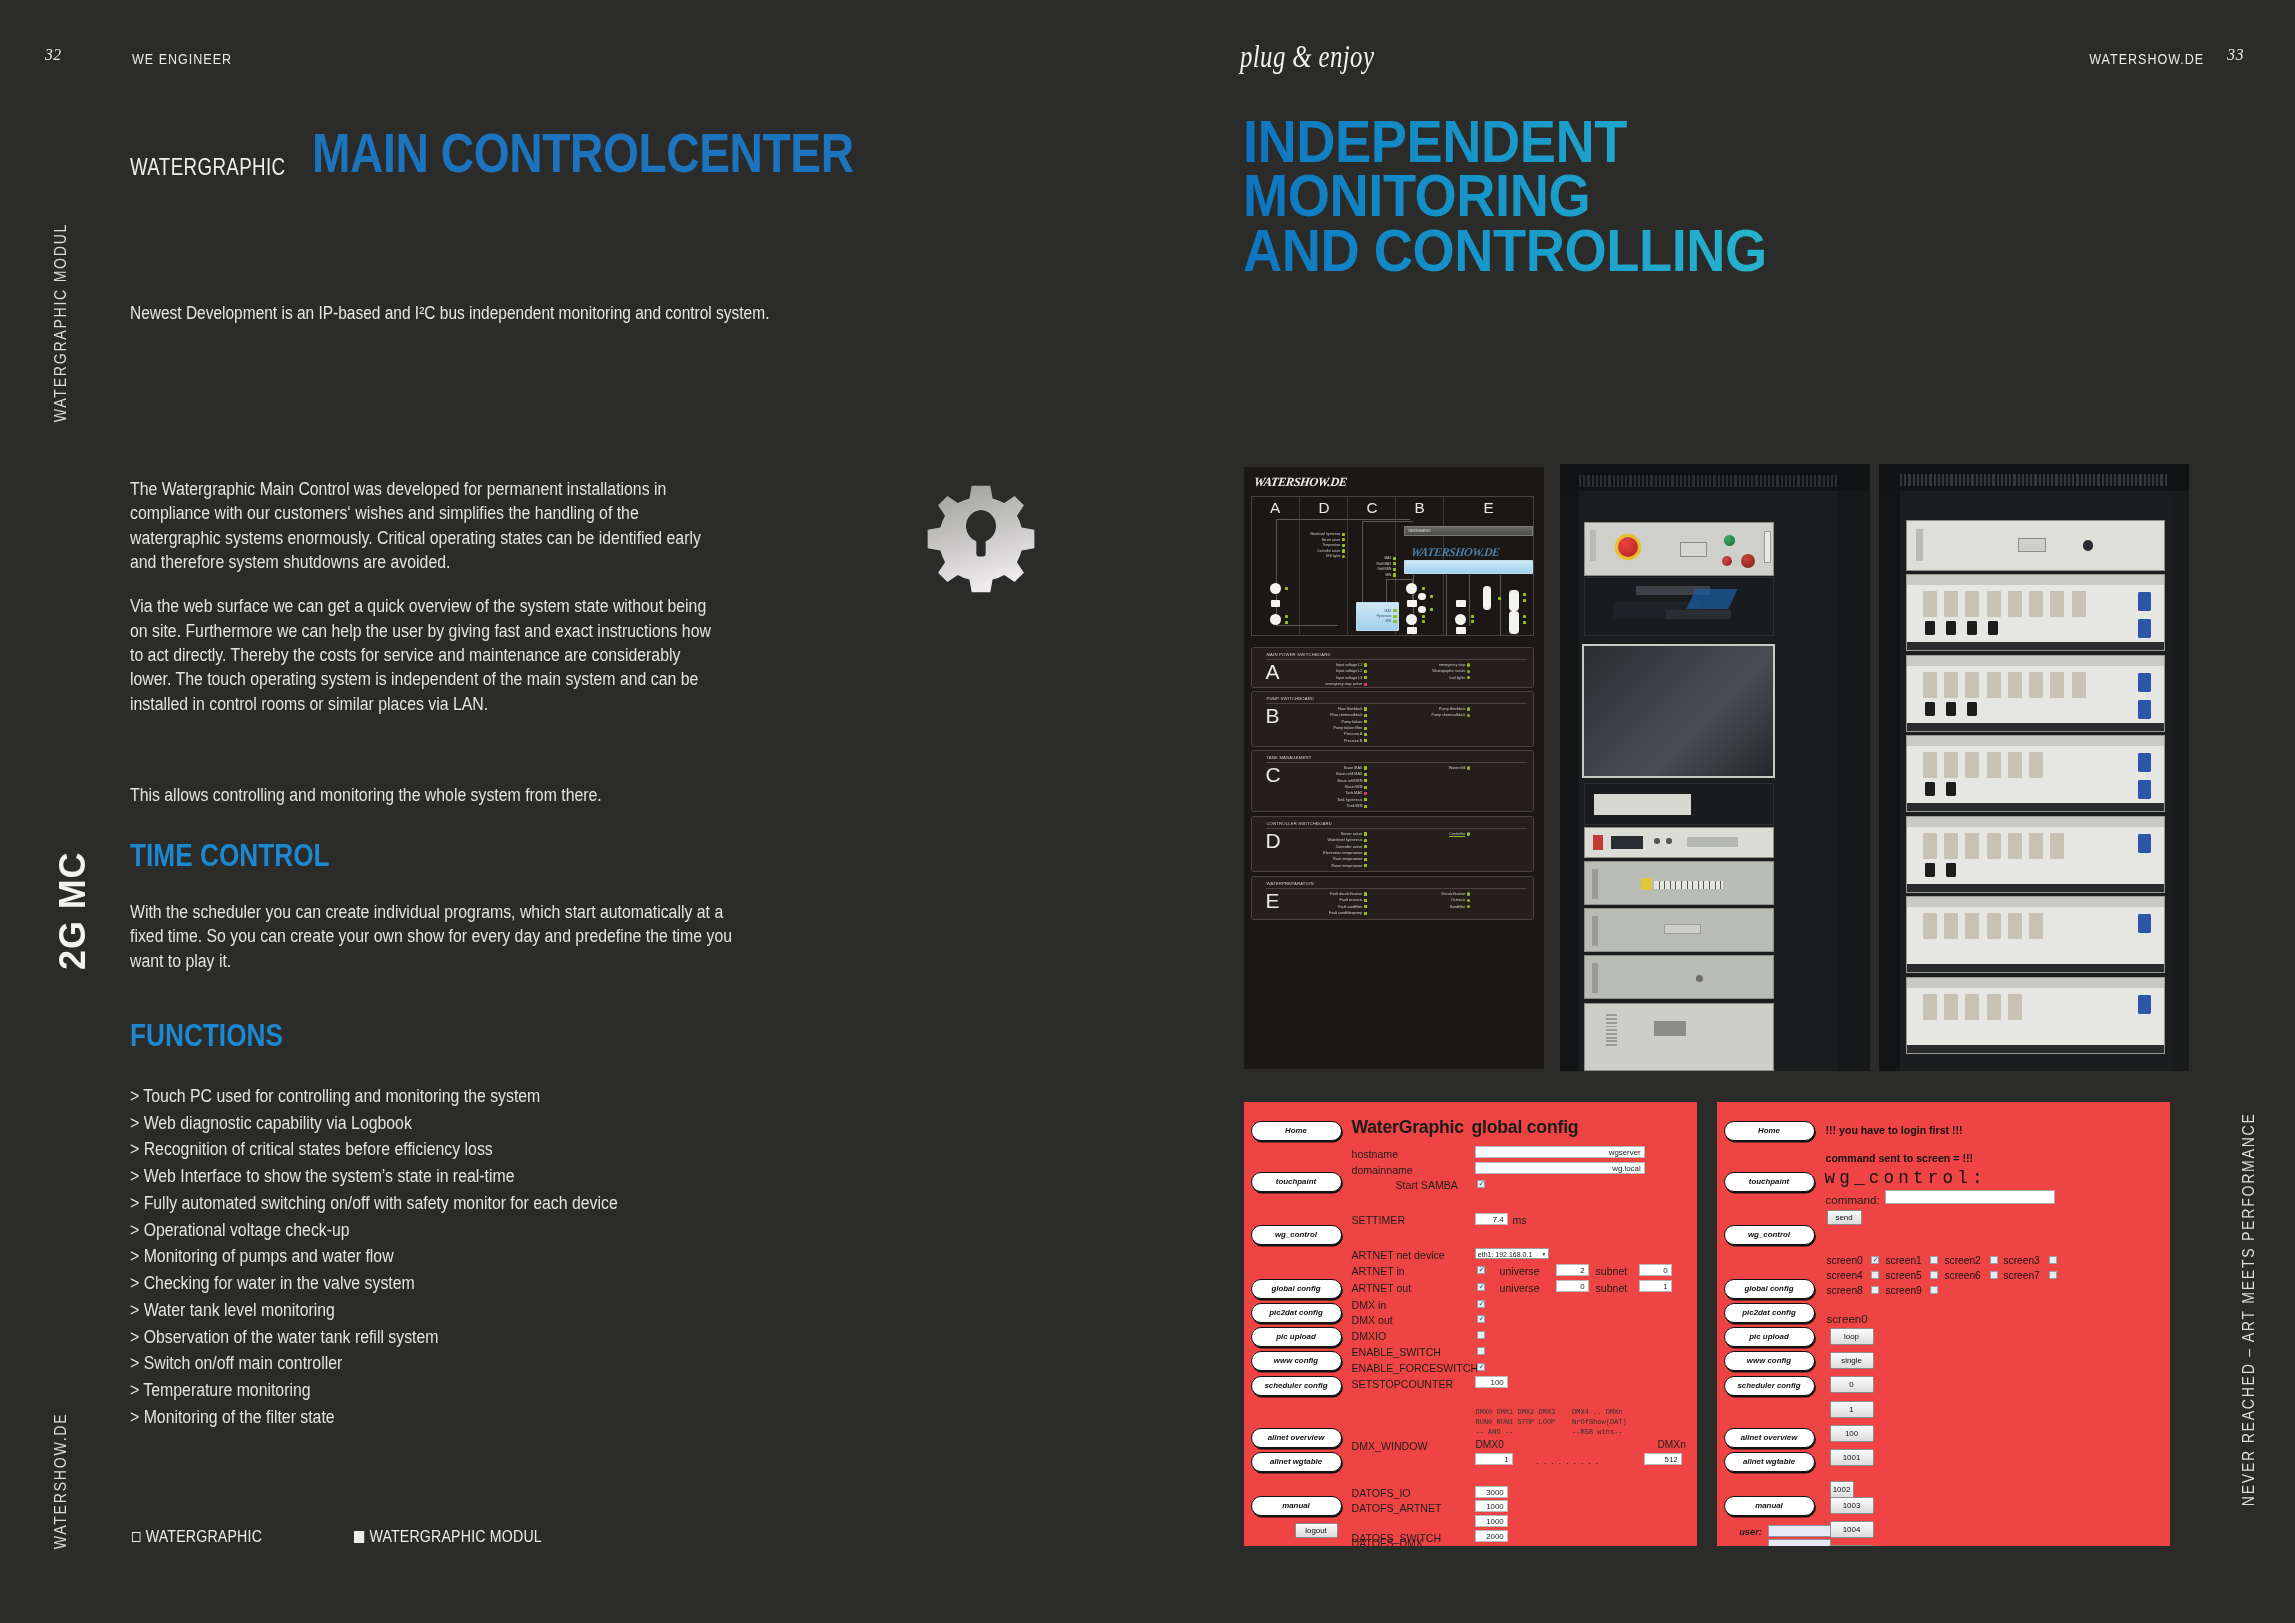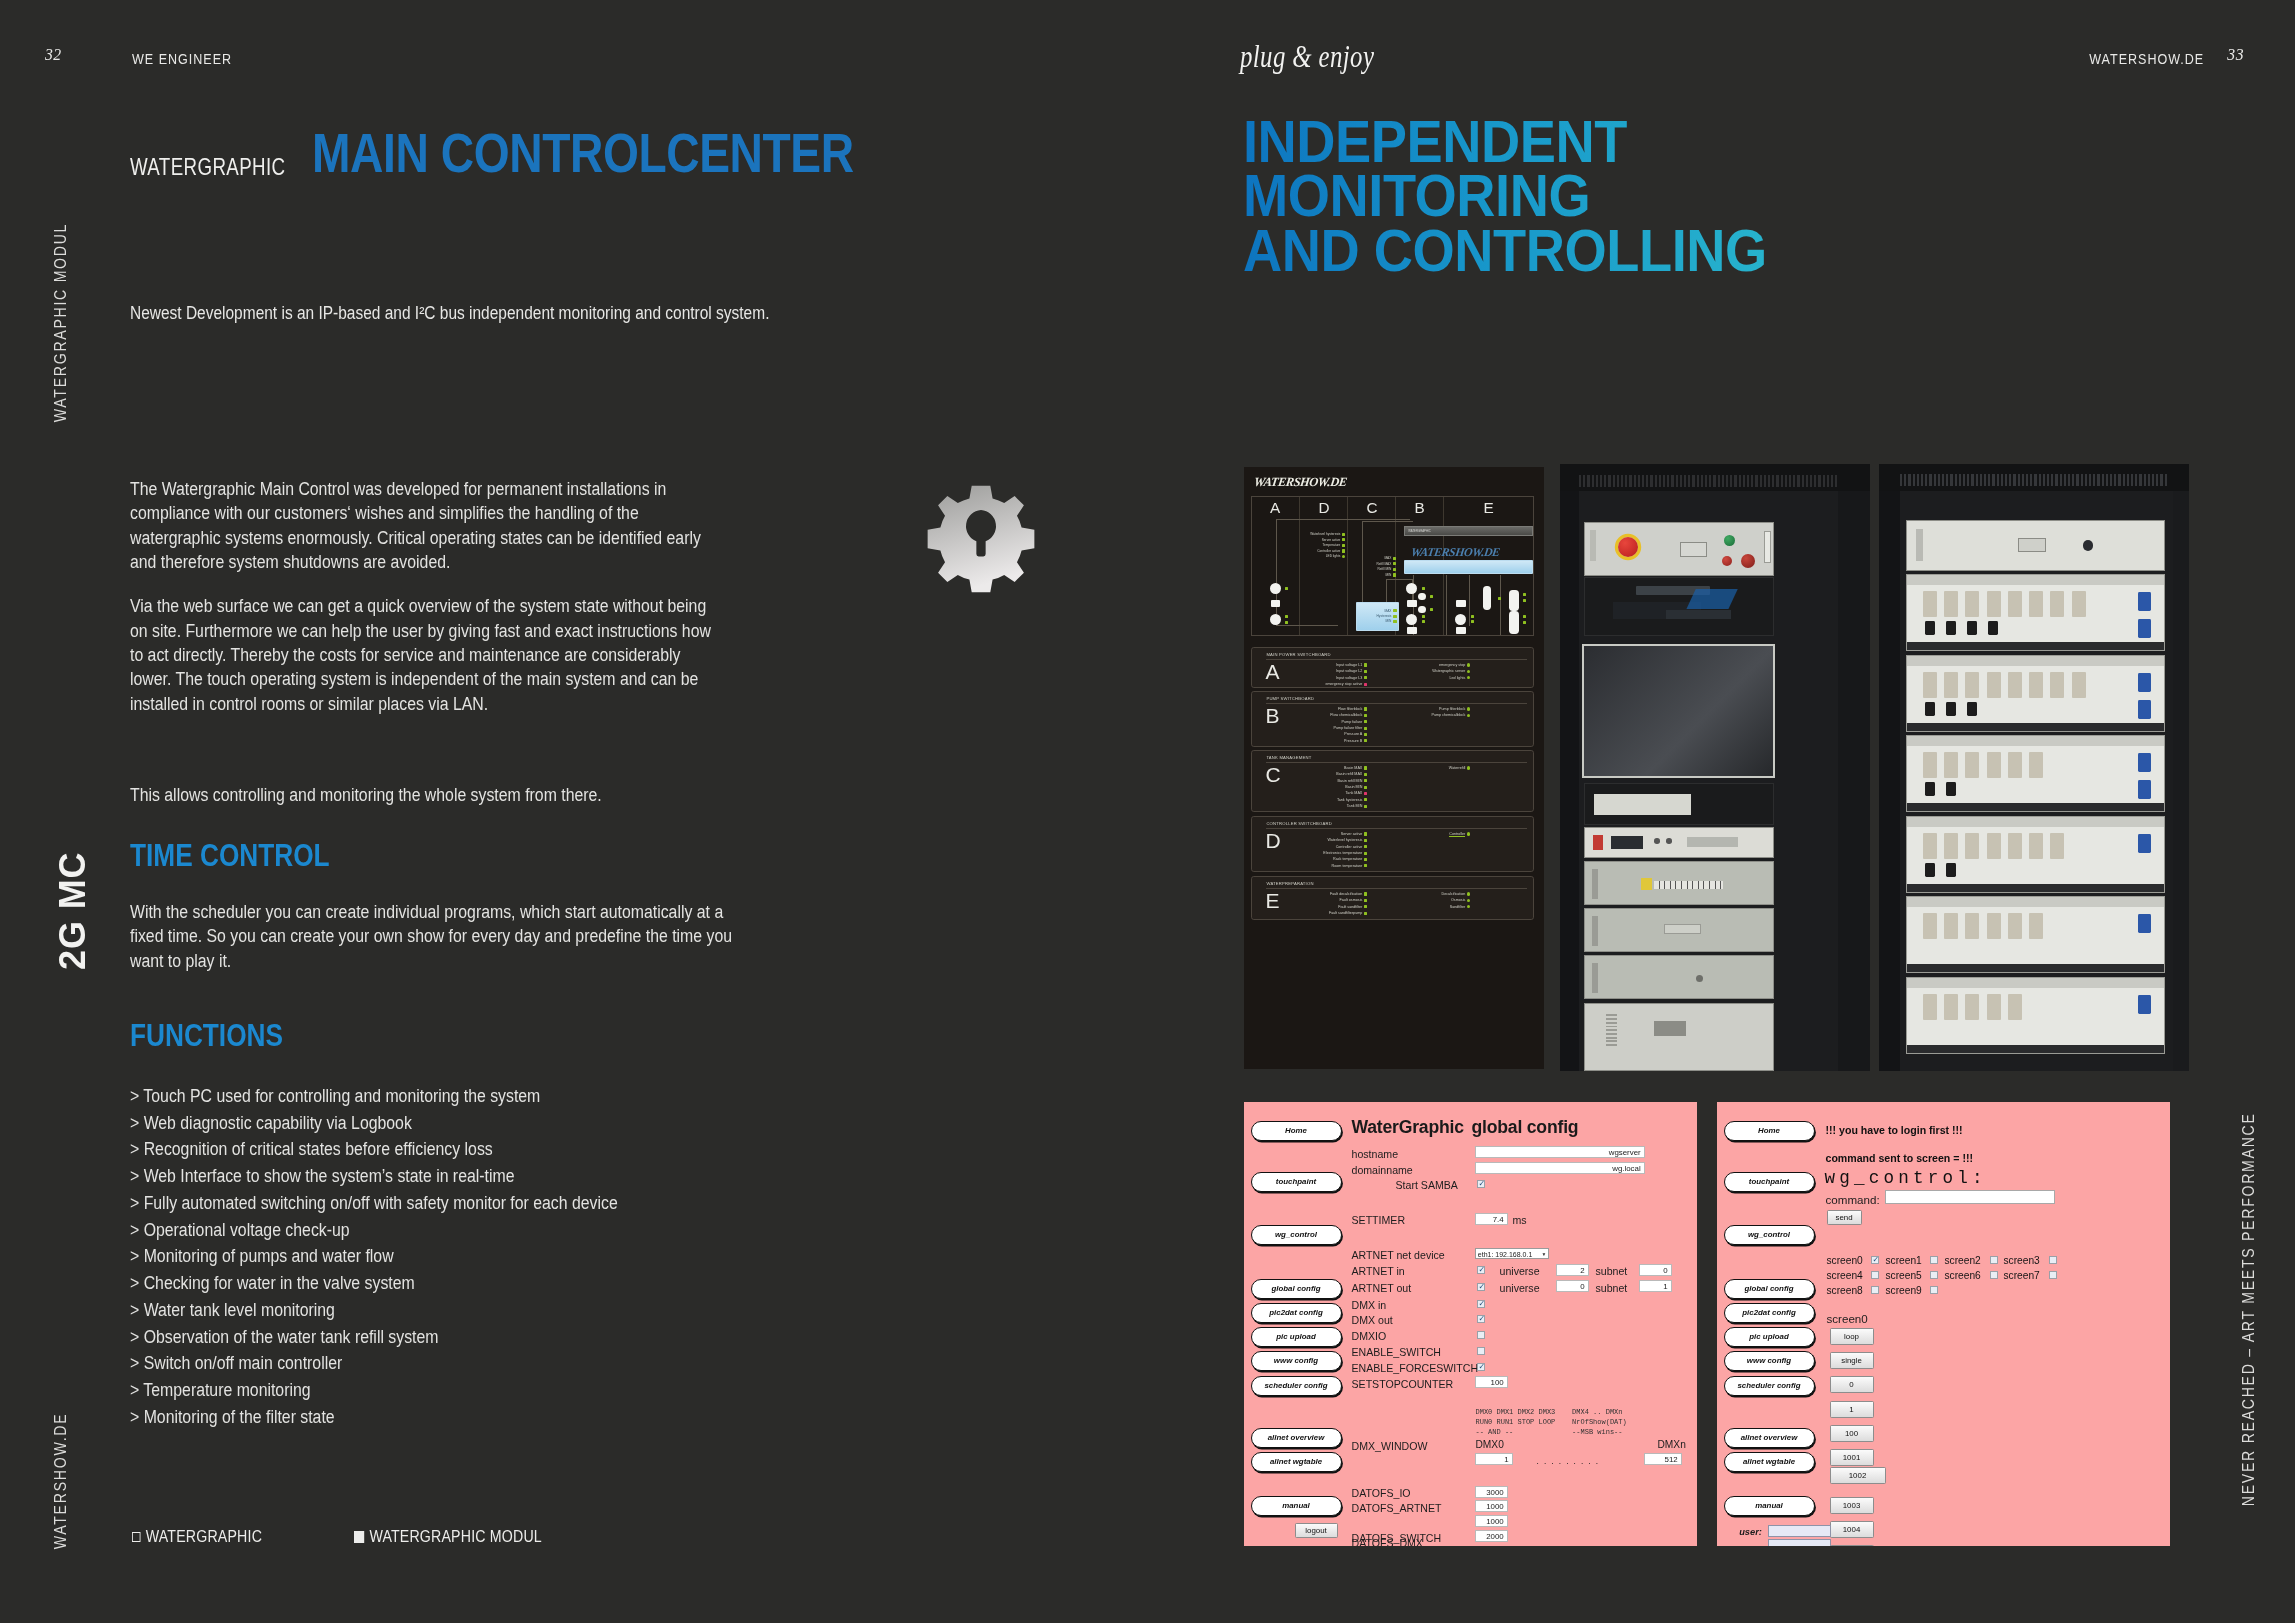--- a/index.html
+++ b/index.html
@@ -120,21 +120,21 @@
   .rack-unit.grey { background:#b9bcb4; }
   .knob-red { position:absolute; width:20.4px; height:20.4px; border-radius:50%; background:radial-gradient(circle at 35% 30%,#e8463c,#b81d1d); box-shadow:0 0 0 3.2px #e8c028; }
   .dot { position:absolute; border-radius:50%; }
   .pdu { position:absolute; background:#e6e7e2; border:0.5px solid #9a9b95; }
   .plug { position:absolute; width:6.5px; height:10.2px; border-radius:1.4px; background:#b9b4a5; }
   .plug.blue { background:#2b57a8; }
   .plug.blk { background:#1d1d1d; }
   .cable { position:absolute; background:#c7c2b3; border-radius:0.9px; }
 
   
-  .cfg { position:absolute; inset:0; background:#fca5a5; color:#111; font-size:6px; }
+  .cfg { position:absolute; inset:0; background:#ef4444; color:#111; font-size:6px; }
   .cfg-inner { position:absolute; inset:6.5px; }
   .navbtn {
     position:absolute; left:0; width:91px; height:20.4px;
     border:1.4px solid #111; border-radius:10.2px; background:#fff;
     display:flex; align-items:center; justify-content:center;
     font-style:italic; font-weight:bold; font-size:7.9px; color:#111;
     box-shadow:0.9px 1.4px 0 #111;
   }
   .cfg-title { position:absolute; font-size:17.6px; font-weight:600; color:#1a1a1a; letter-spacing:-0.2px; }
   .lbl { position:absolute; font-size:10.6px; color:#1d1d1d; white-space:nowrap; }
@@ -739,21 +739,21 @@
         <div class="chk" style="left:206px; top:177px;"></div>
 
         <div class="lbl" style="left:103px; top:203px; font-size:11.6px;">screen0</div>
 
         <div class="greybtn" style="left:106px; top:219px;  width:44px; height:17.6px;">loop</div>
         <div class="greybtn" style="left:106px; top:243px;  width:44px; height:17.6px;">single</div>
         <div class="greybtn" style="left:106px; top:267px;  width:44px; height:17.6px;">0</div>
         <div class="greybtn" style="left:106px; top:292px;  width:44px; height:17.6px;">1</div>
         <div class="greybtn" style="left:106px; top:316px;  width:44px; height:17.6px;">100</div>
         <div class="greybtn" style="left:106px; top:340px;  width:44px; height:17.6px;">1001</div>
-        <div class="greybtn" style="left:106px; top:358px;  width:56px; height:17.6px;">1002</div>
+        <div class="greybtn" style="left:106px; top:372px;  width:24px; height:17.6px;">1002</div>
         <div class="greybtn" style="left:106px; top:388px;  width:44px; height:17.6px;">1003</div>
         <div class="greybtn" style="left:106px; top:412px;  width:44px; height:17.6px;">1004</div>
         <div class="greybtn" style="left:106px; top:436px;  width:44px; height:17.6px;">1005</div>
 
         <div class="lbl" style="left:15.7px; top:418px; font-style:italic; font-weight:bold; font-size:9.3px;">user:</div>
         <div class="userinput" style="left:44px; top:416px; width:63px;"></div>
         <div class="userinput" style="left:44px; top:430px; width:63px;"></div>
 
       </div>
     </div>

